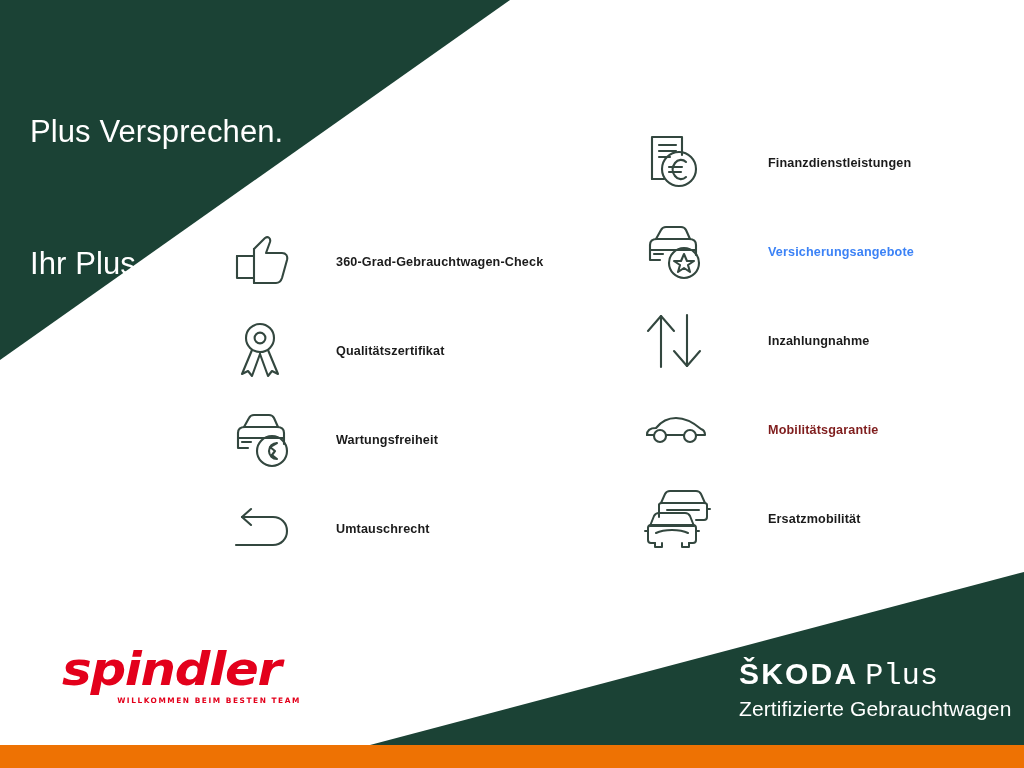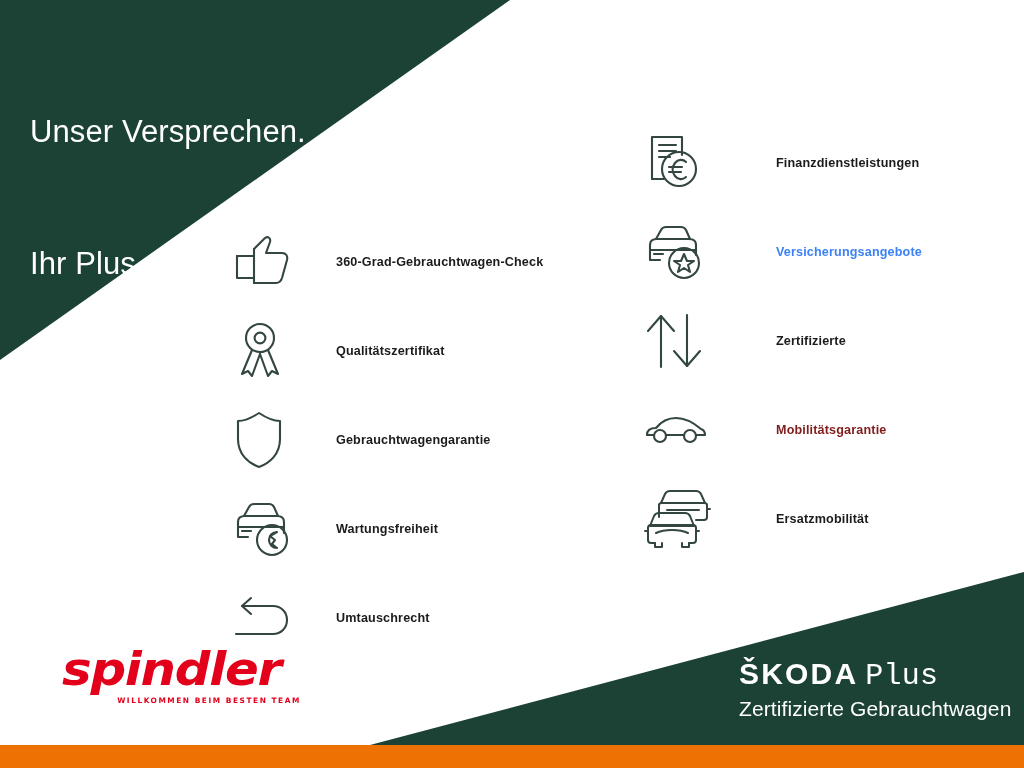--- a/index.html
+++ b/index.html
@@ -63,21 +63,21 @@
     display: block;
   }
   .feature .flabel {
     font-size: 12.6px;
     font-weight: bold;
     color: #1b1b1b;
     letter-spacing: 0.15px;
     white-space: nowrap;
   }
   #col-left .flabel  { margin-left: 32px; }
-  #col-right .flabel { margin-left: 24px; padding-left: 36px; }
+  #col-right .flabel { margin-left: 16px; padding-left: 36px; }
 
   
   #spindler {
     position: absolute;
     left: 62px;
     top: 645px;
     width: 248px;
   }
   #spindler-word {
     font-size: 47px;
@@ -144,21 +144,21 @@
 
 <div id="stage">
 
   <svg class="bg-layer" viewBox="0 0 1024 768" preserveAspectRatio="none">
     <rect x="0" y="0" width="1024" height="768" fill="#ffffff"></rect>
     <polygon points="0,0 510,0 0,360" fill="#1b4235"></polygon>
     <polygon points="370,745 1024,572 1024,745" fill="#1b4235"></polygon>
   </svg>
 
   <div id="headline">
-    <span class="hl-line">Unser Versprechen.</span>
+    <span class="hl-line">Plus Versprechen.</span>
     <span class="hl-line">Ihr Plus.</span>
   </div>
 
   <div class="col" id="col-left">
 
     <div class="feature">
       <span class="ficon">
         <svg width="62" height="58" viewBox="0 0 62 58" fill="none" stroke="#33473f" stroke-width="2.1" stroke-linecap="round" stroke-linejoin="round">
           <path d="M5 23 H22"></path>
           <path d="M5 23 V45 H22"></path>
@@ -174,28 +174,20 @@
         <svg width="56" height="60" viewBox="0 0 56 60" fill="none" stroke="#33473f" stroke-width="2.1" stroke-linecap="round" stroke-linejoin="round">
           <circle cx="28" cy="17" r="14"></circle>
           <circle cx="28" cy="17" r="5.4"></circle>
           <path d="M20 29 L10 53 L16 50 L20 55 L28 33"></path>
           <path d="M36 29 L46 53 L40 50 L36 55 L28 33"></path>
         </svg>
       </span>
       <span class="flabel" style="color: rgb(27, 27, 27);">Qualitätszertifikat</span>
     </div>
 
-    <div class="feature">
-      <span class="ficon">
-        <svg width="54" height="62" viewBox="0 0 54 62" fill="none" stroke="#33473f" stroke-width="2.1" stroke-linecap="round" stroke-linejoin="round">
-          <path d="M27 4 C18 10 11 12 6 12 V30 C6 45 16 54 27 58 C38 54 48 45 48 30 V12 C43 12 36 10 27 4 Z"></path>
-        </svg>
-      </span>
-      <span class="flabel" style="color: rgb(27, 27, 27);">Gebrauchtwagengarantie</span>
-    </div>
 
     <div class="feature">
       <span class="ficon">
         <svg width="62" height="58" viewBox="0 0 62 58" fill="none" stroke="#33473f" stroke-width="2.1" stroke-linecap="round" stroke-linejoin="round">
           <path d="M6 22 C6 18 9 16 13 16 H45 C49 16 52 18 52 22 V27 H6 Z"></path>
           <path d="M12 16 L17 7 C18 5 20 4 22 4 H37 C39 4 41 5 42 7 L46 16"></path>
           <path d="M6 27 V37 H16"></path>
           <path d="M10 31 H19"></path>
           <path d="M52 27 V33"></path>
           <circle cx="40" cy="40" r="15"></circle>
@@ -253,21 +245,21 @@
 
     <div class="feature">
       <span class="ficon">
         <svg width="62" height="60" viewBox="0 0 62 60" fill="none" stroke="#33473f" stroke-width="2.1" stroke-linecap="round" stroke-linejoin="round">
           <path d="M17 56 V5"></path>
           <path d="M4 20 L17 5 L30 20"></path>
           <path d="M43 4 V55"></path>
           <path d="M30 40 L43 55 L56 40"></path>
         </svg>
       </span>
-      <span class="flabel" style="color: rgb(27, 27, 27);">Zertifizierte</span>
+      <span class="flabel" style="color: rgb(27, 27, 27);">Inzahlungnahme</span>
     </div>
 
     <div class="feature">
       <span class="ficon">
         <svg width="64" height="34" viewBox="0 0 64 34" fill="none" stroke="#33473f" stroke-width="2.1" stroke-linecap="round" stroke-linejoin="round">
           <path d="M3 22 C3 17 7 15 12 15 C16 10 23 5 32 5 C41 5 50 10 57 16 C60 17 61 19 61 22 H52"></path>
           <path d="M3 22 H10"></path>
           <path d="M22 22 H40"></path>
           <circle cx="16" cy="23" r="6"></circle>
           <circle cx="46" cy="23" r="6"></circle>

